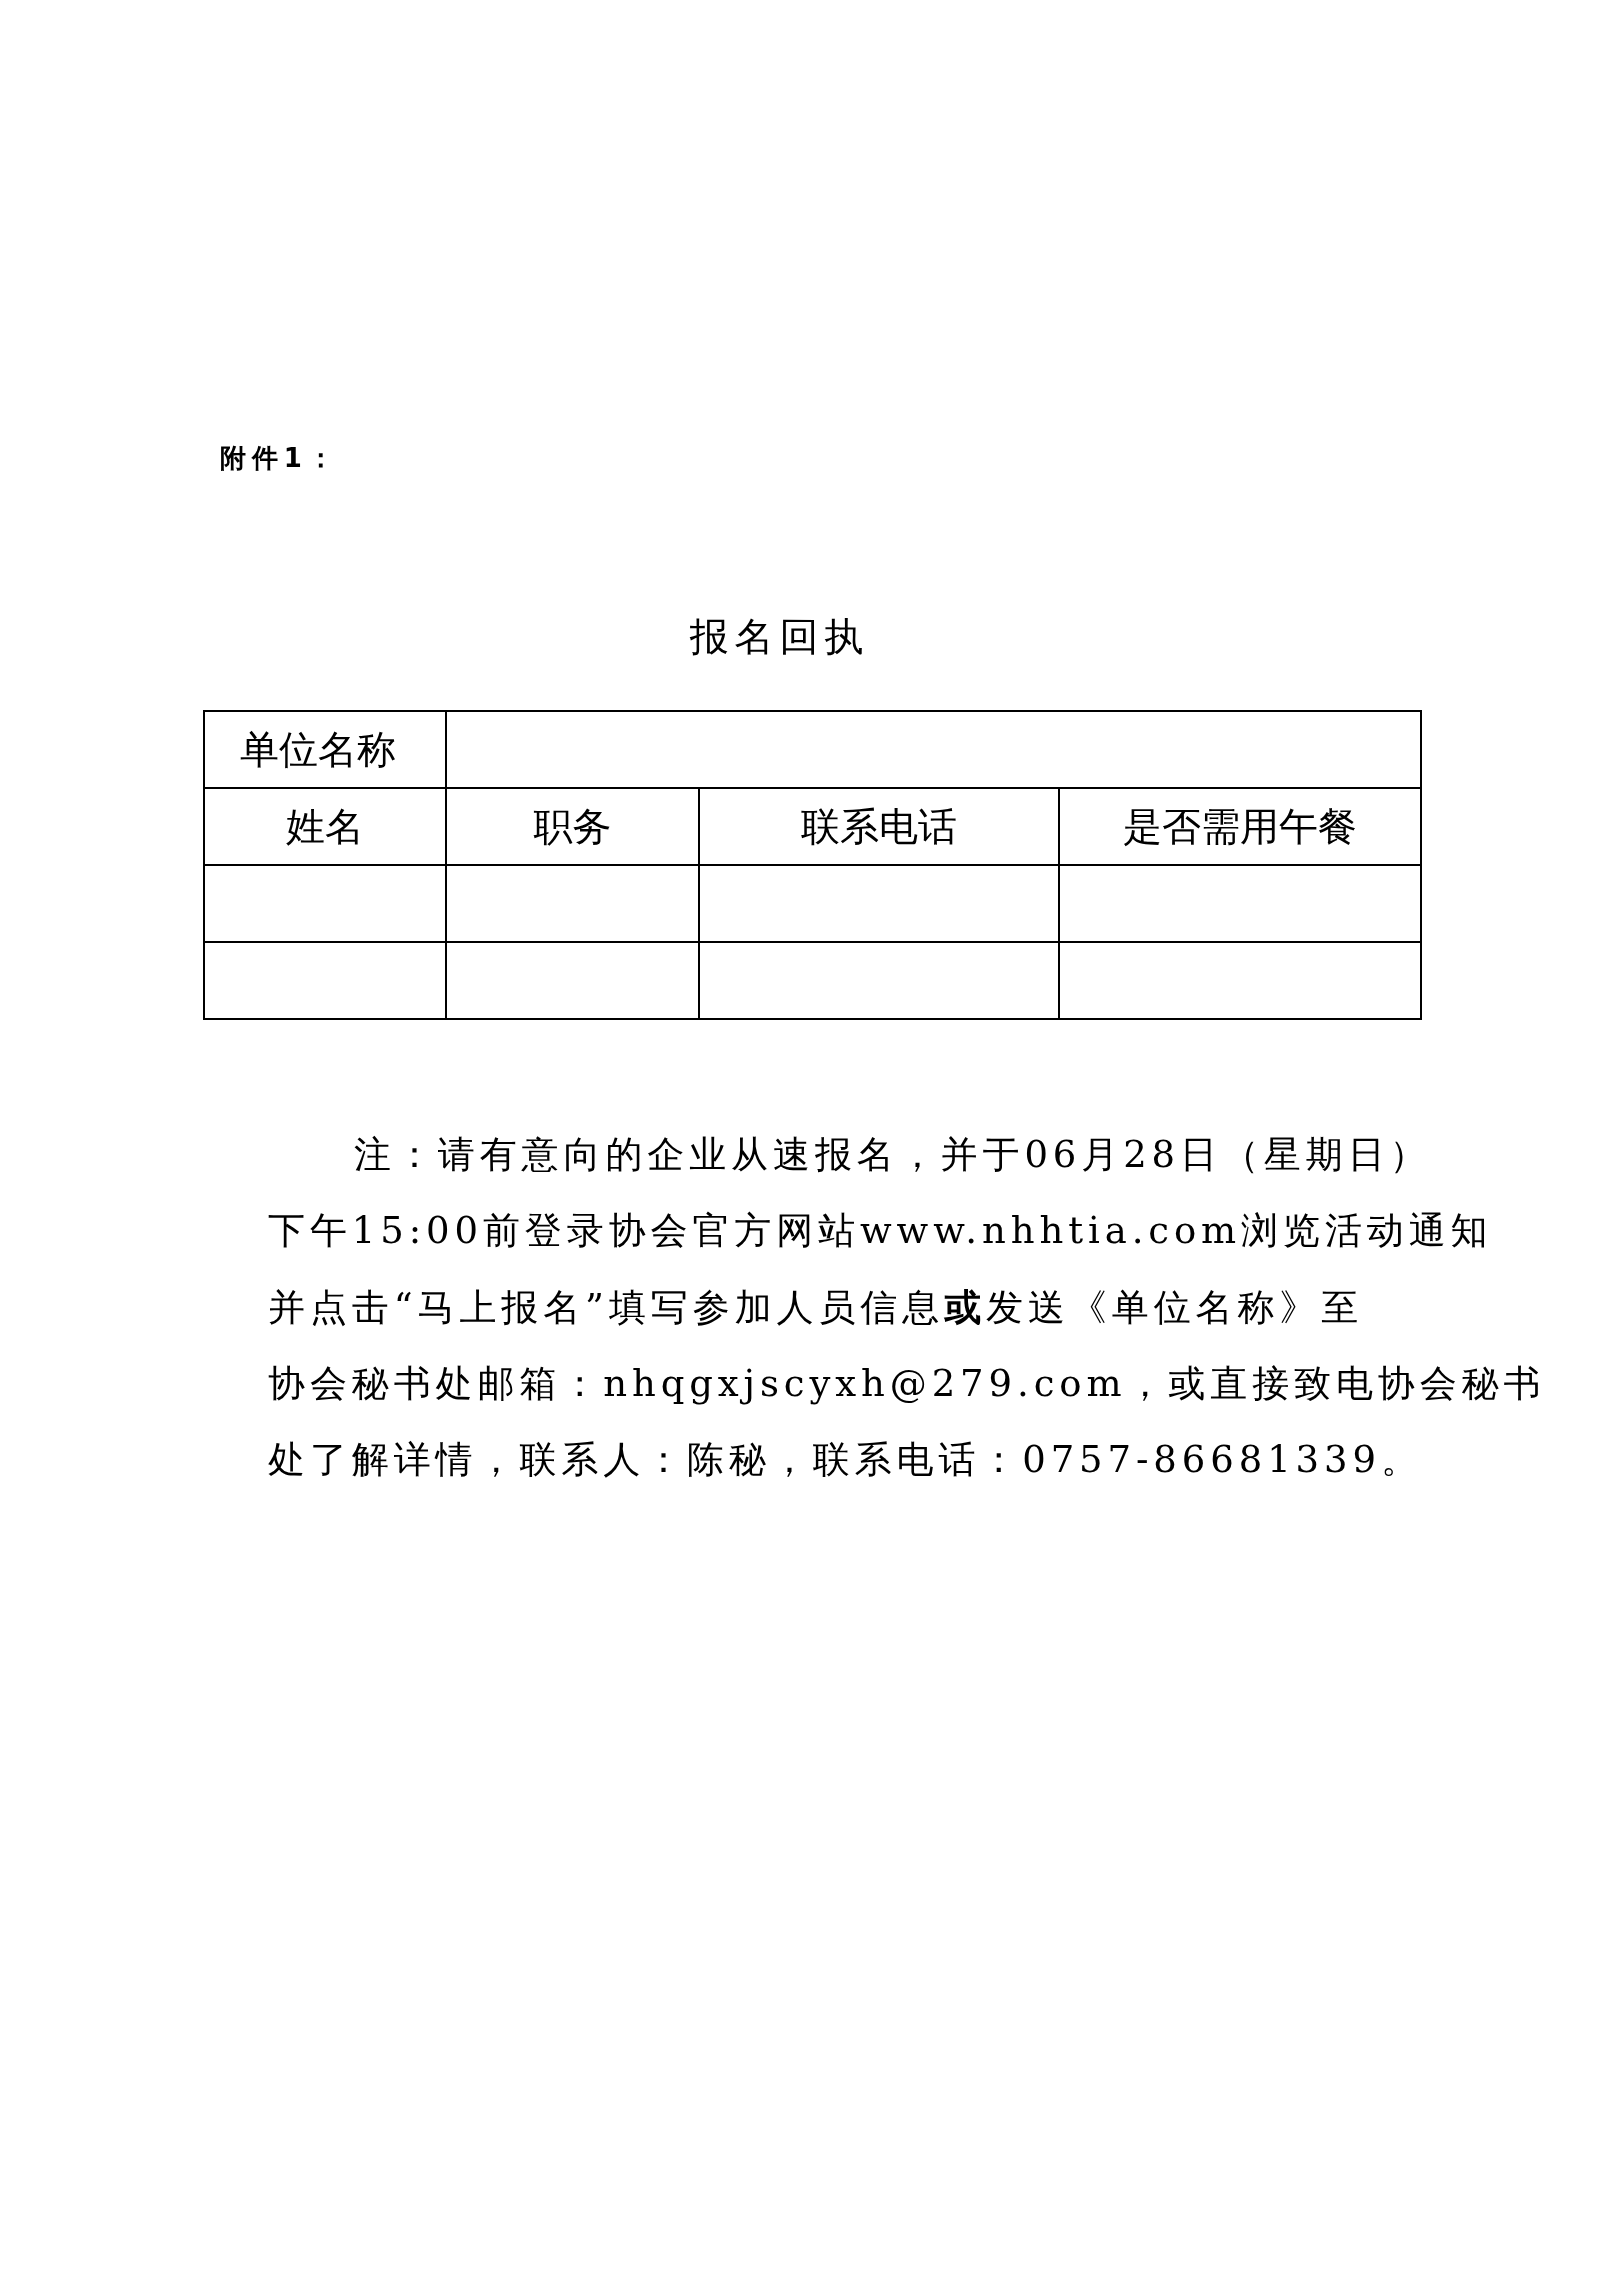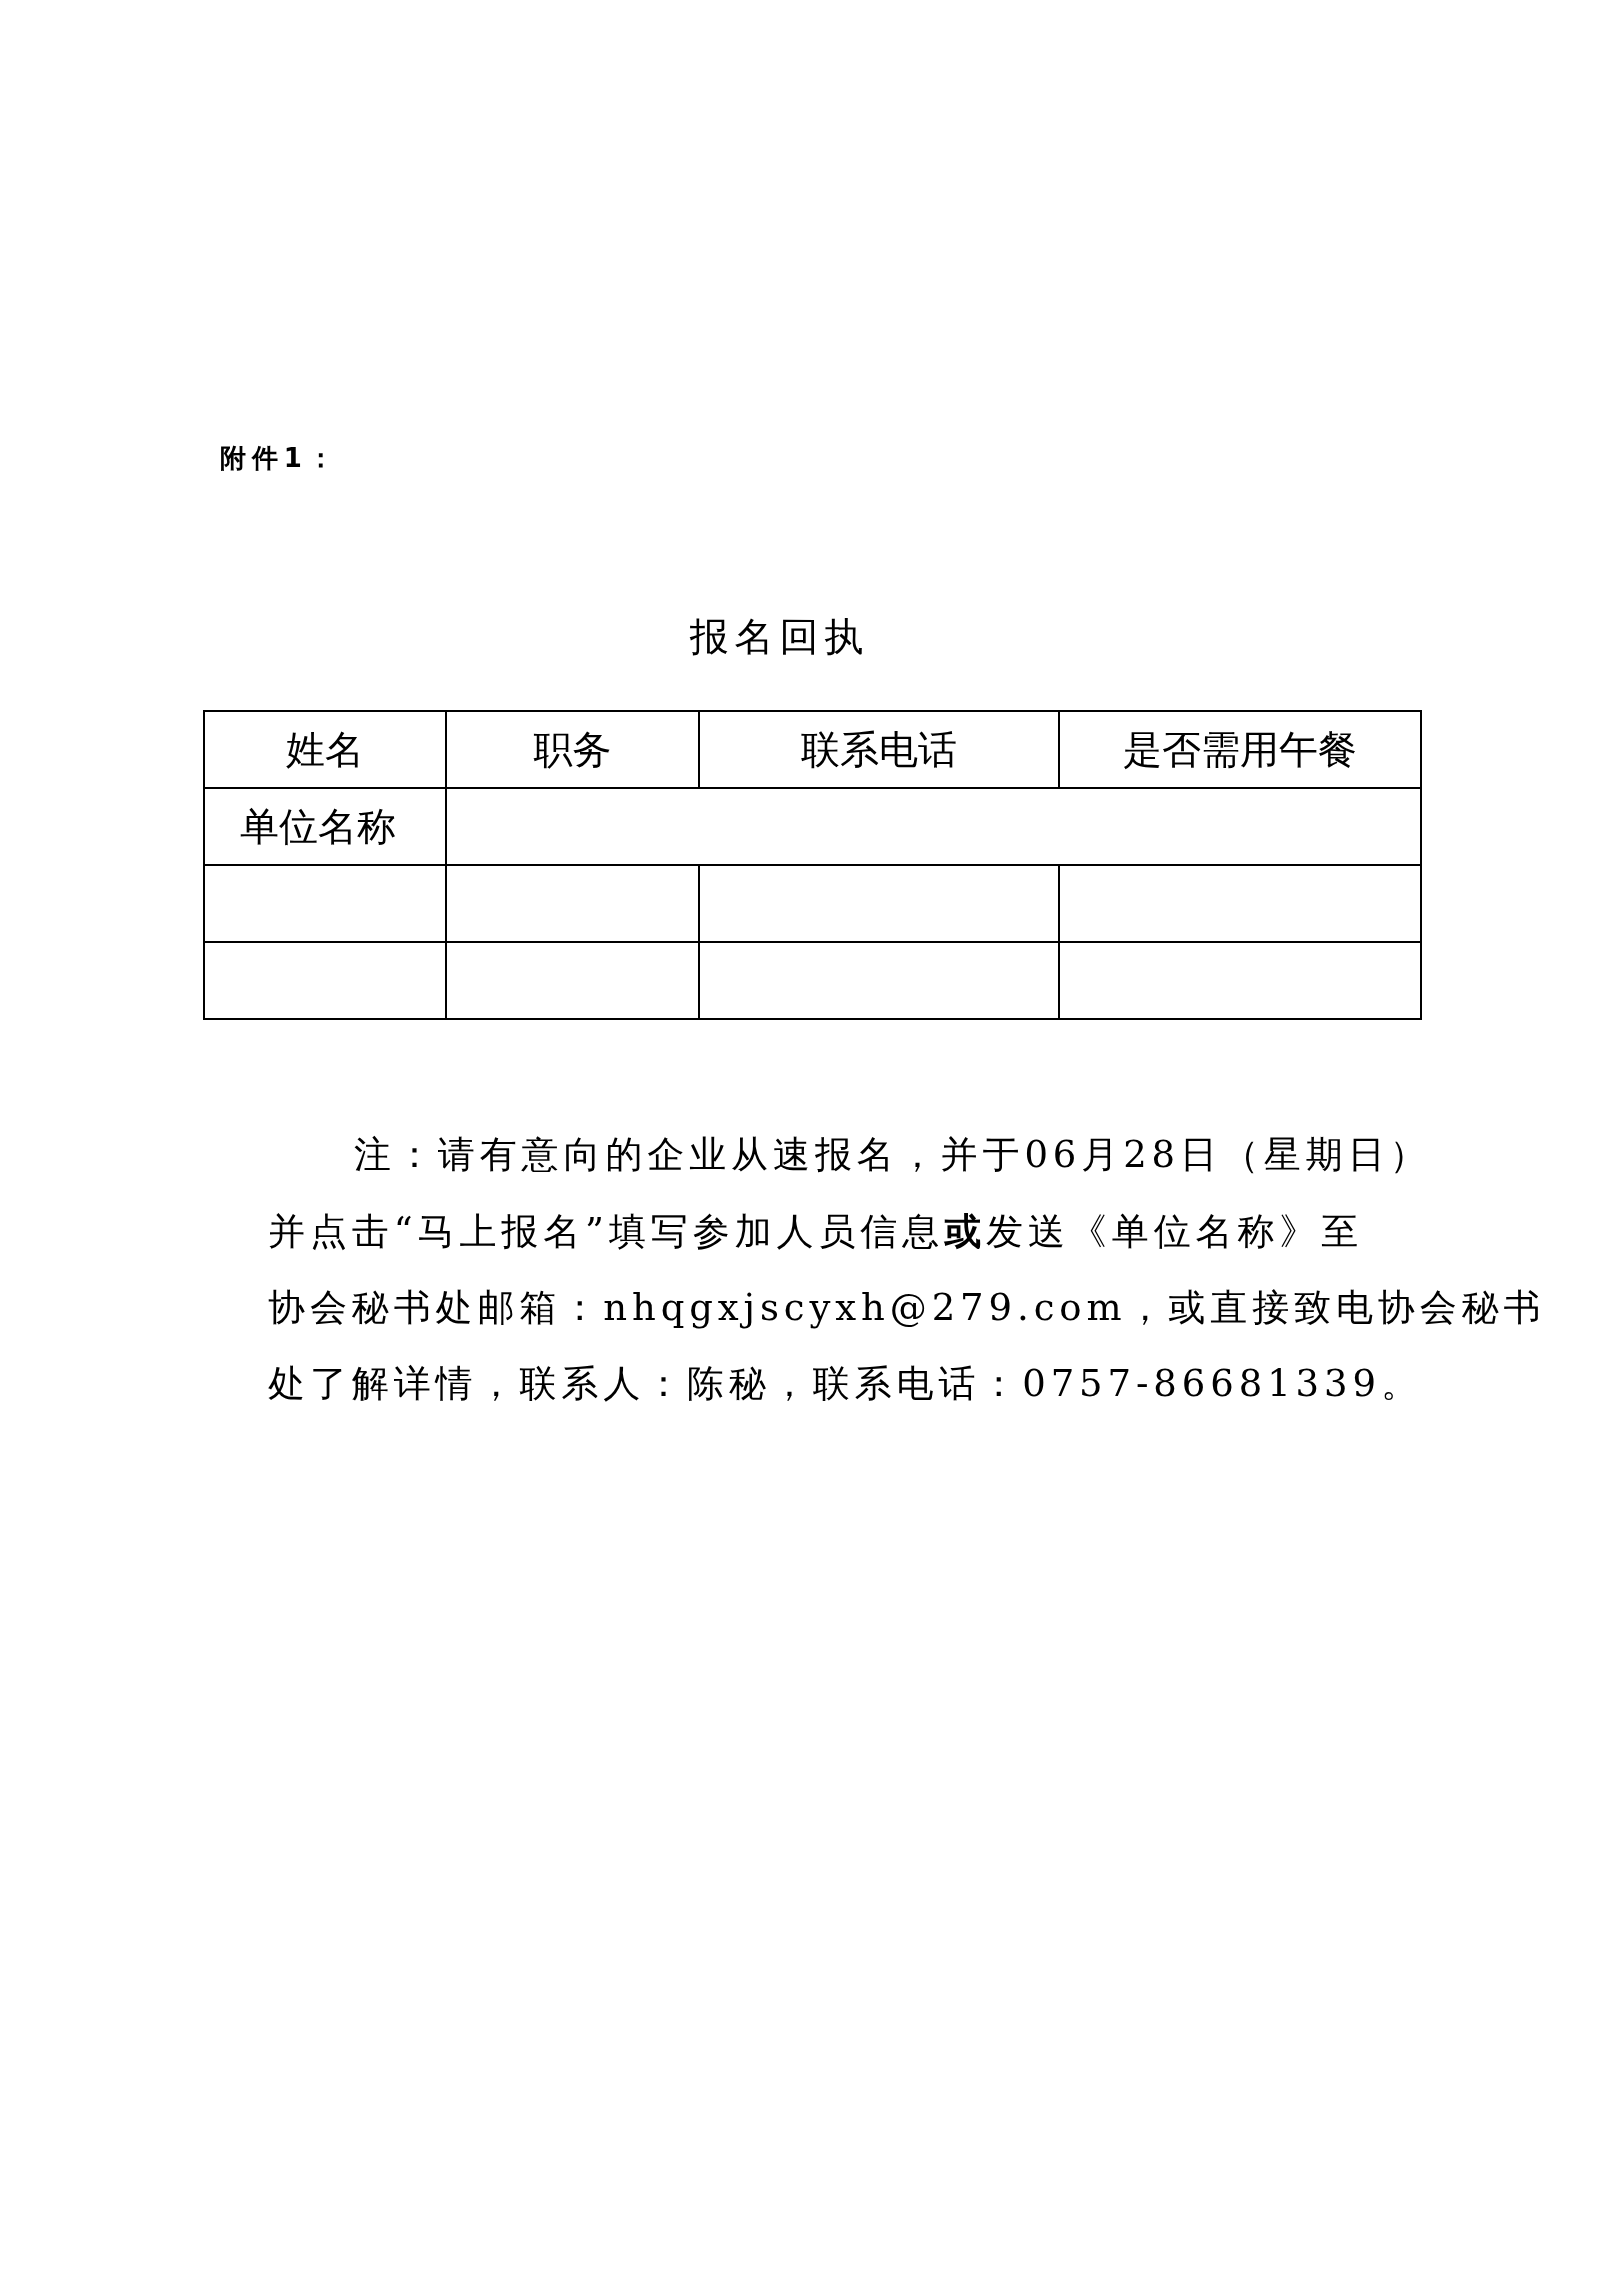--- a/index.html
+++ b/index.html
@@ -41,43 +41,44 @@
 
 <table class="form">
   <colgroup>
     <col style="width:242px">
       <col style="width:253px">
       <col style="width:360px">
       <col style="width:362px">
   </colgroup>
   <tbody>
       <tr>
+    <td class="unit-label">单位名称</td>
+    <td colspan="3"></td>
+  </tr>
+  <tr>
     <td>姓名</td>
     <td>职务</td>
     <td>联系电话</td>
     <td>是否需用午餐</td>
-  </tr>
-  <tr>
-    <td class="unit-label">单位名称</td>
-    <td colspan="3"></td>
   </tr>
   <tr>
     <td></td>
     <td></td>
     <td></td>
     <td></td>
   </tr>
   <tr>
     <td></td>
     <td></td>
     <td></td>
     <td></td>
   </tr>
 </tbody>
   </table>
 
 <div class="note">
   <span class="line"><span class="indent"></span><span>注：请有意向的企业从速报名，并于06月28日（星期日）</span></span>
+  <span class="line">下午15:00前登录协会官方网站www.nhhtia.com浏览活动通知</span>
   <span class="line"><span>并点击“马上报名”填写参加人员信息</span><span class="bold">或</span><span>发送《单位名称》至</span></span>
   <span class="line">协会秘书处邮箱：nhqgxjscyxh@279.com，或直接致电协会秘书</span>
   <span class="line">处了解详情，联系人：陈秘，联系电话：0757-86681339。</span>
 </div>
 
 
 </body></html>

